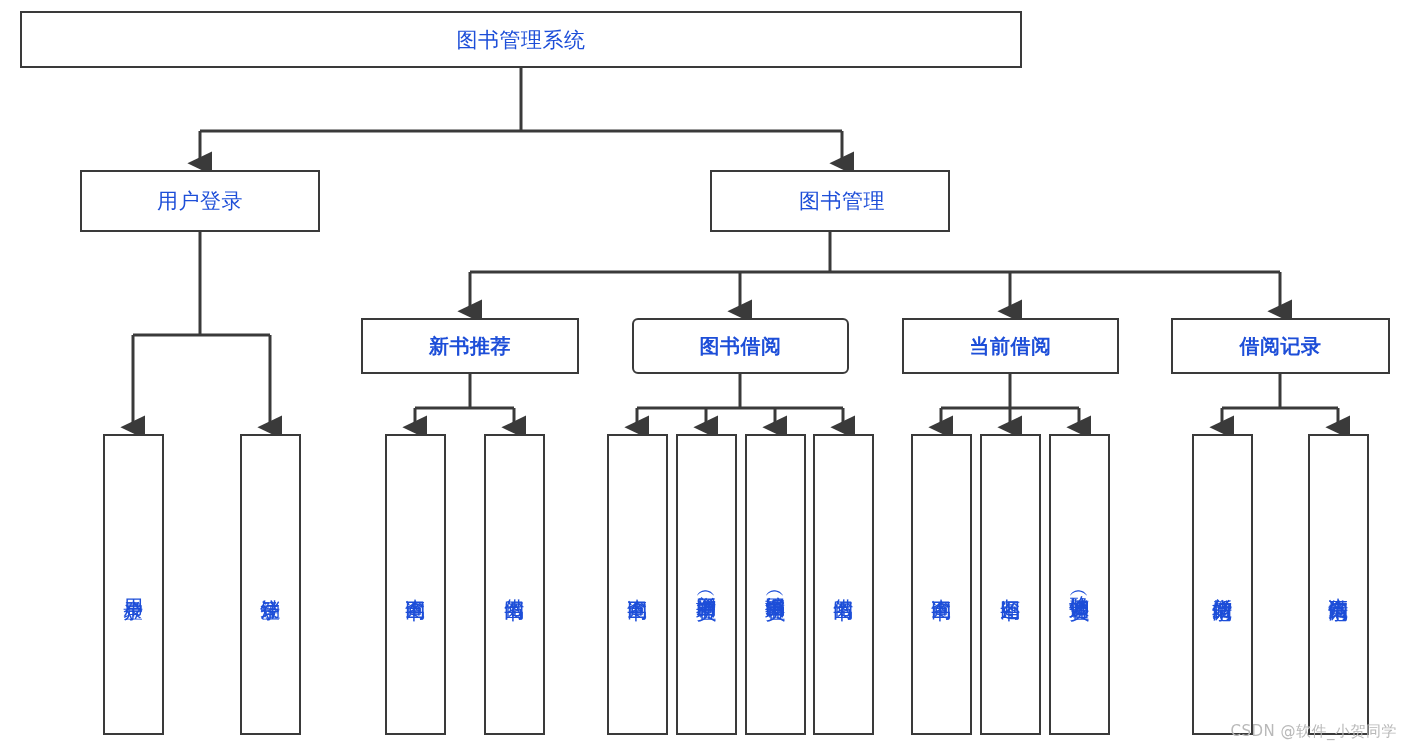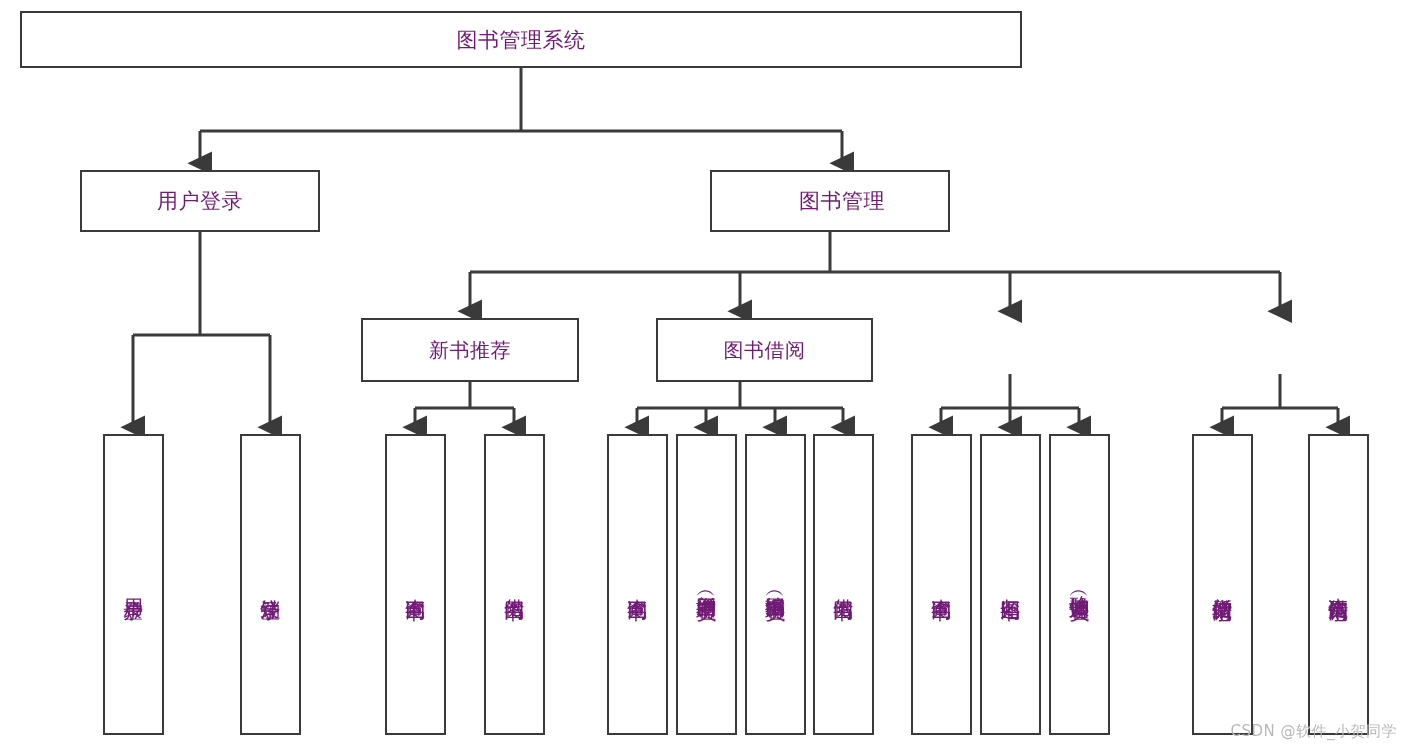--- a/index.html
+++ b/index.html
@@ -34,31 +34,31 @@
     background: #ffffff;
     border: 2px solid #3a3a3a;
     display: flex;
     align-items: center;
     justify-content: center;
     z-index: 2;
   }
   .node-label {
     display: block;
     text-align: left;
-    color: #701a75;
+    color: #1d4ed8;
     letter-spacing: 0.5px;
   }
   
   .node.root { left: 20px; top: 11px; width: 1002px; height: 57px; }
   .node.root .node-label { font-size: 21px; }
   
   .node.lvl2 { width: 240px; height: 62px; top: 170px; }
   .node.lvl2 .node-label { font-size: 21px; }
   
-  .node.lvl3 { height: 64px; top: 318px; }
+  .node.lvl3 { height: 56px; top: 318px; font-weight: bold; }
   .node.lvl3 .node-label { font-size: 20px; }
   
   .node.leaf {
     top: 434px;
     height: 301px;
     padding: 6px 2px;
     align-items: center;
   }
   .node.leaf .node-label {
     writing-mode: vertical-rl;
@@ -144,22 +144,28 @@
   <div class="node lvl2" style="left:80px;">
     <span class="node-label">用户登录</span>
   </div>
   <div class="node lvl2" style="left:710px;padding-left:24px;">
     <span class="node-label">图书管理</span>
   </div>
 
   <div class="node lvl3" style="left:361px; width:218px;">
     <span class="node-label">新书推荐</span>
   </div>
-  <div class="node lvl3" style="left:656px; width:217px;">
+  <div class="node lvl3" style="left:632px; width:217px;border-radius:6px;">
     <span class="node-label">图书借阅</span>
+  </div>
+  <div class="node lvl3" style="left:902px; width:217px;">
+    <span class="node-label">当前借阅</span>
+  </div>
+  <div class="node lvl3" style="left:1171px; width:219px;">
+    <span class="node-label">借阅记录</span>
   </div>
 
   <div class="node leaf" style="left:103px; width:61px;">
     <span class="node-label">用户登录</span>
   </div>
   <div class="node leaf" style="left:240px; width:61px;">
     <span class="node-label">注销登录</span>
   </div>
 
   <div class="node leaf" style="left:385px; width:61px;">

